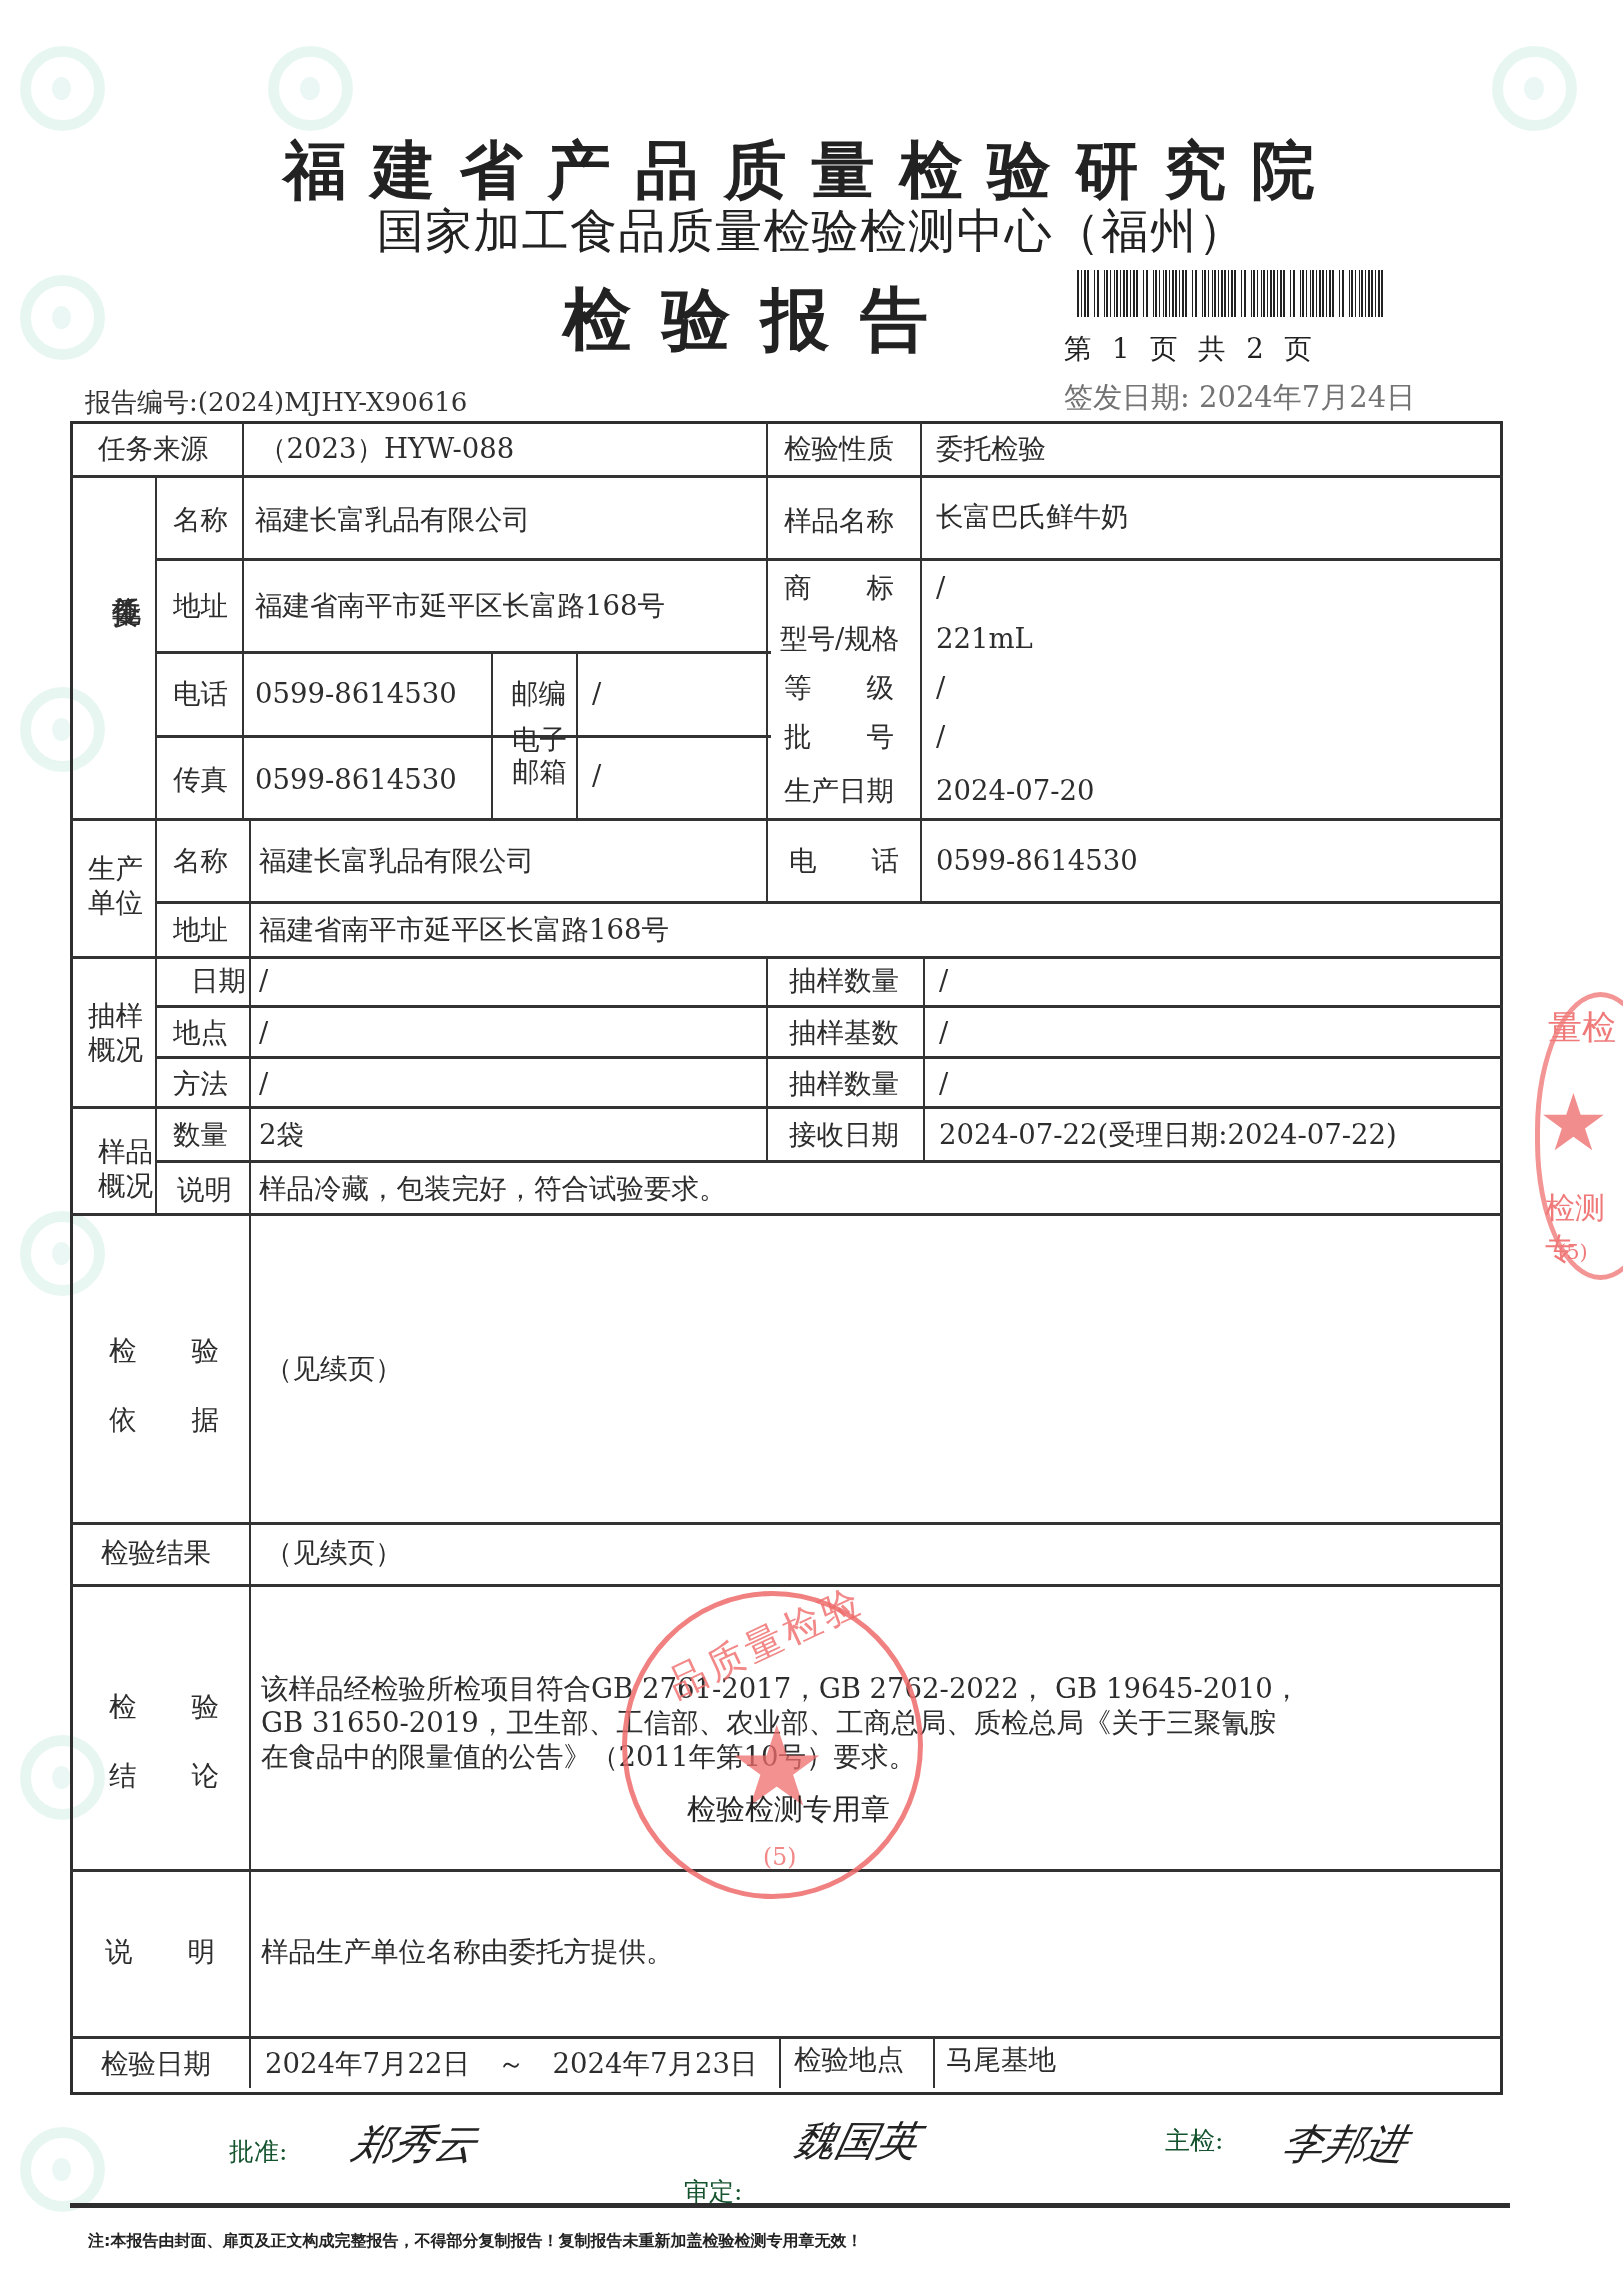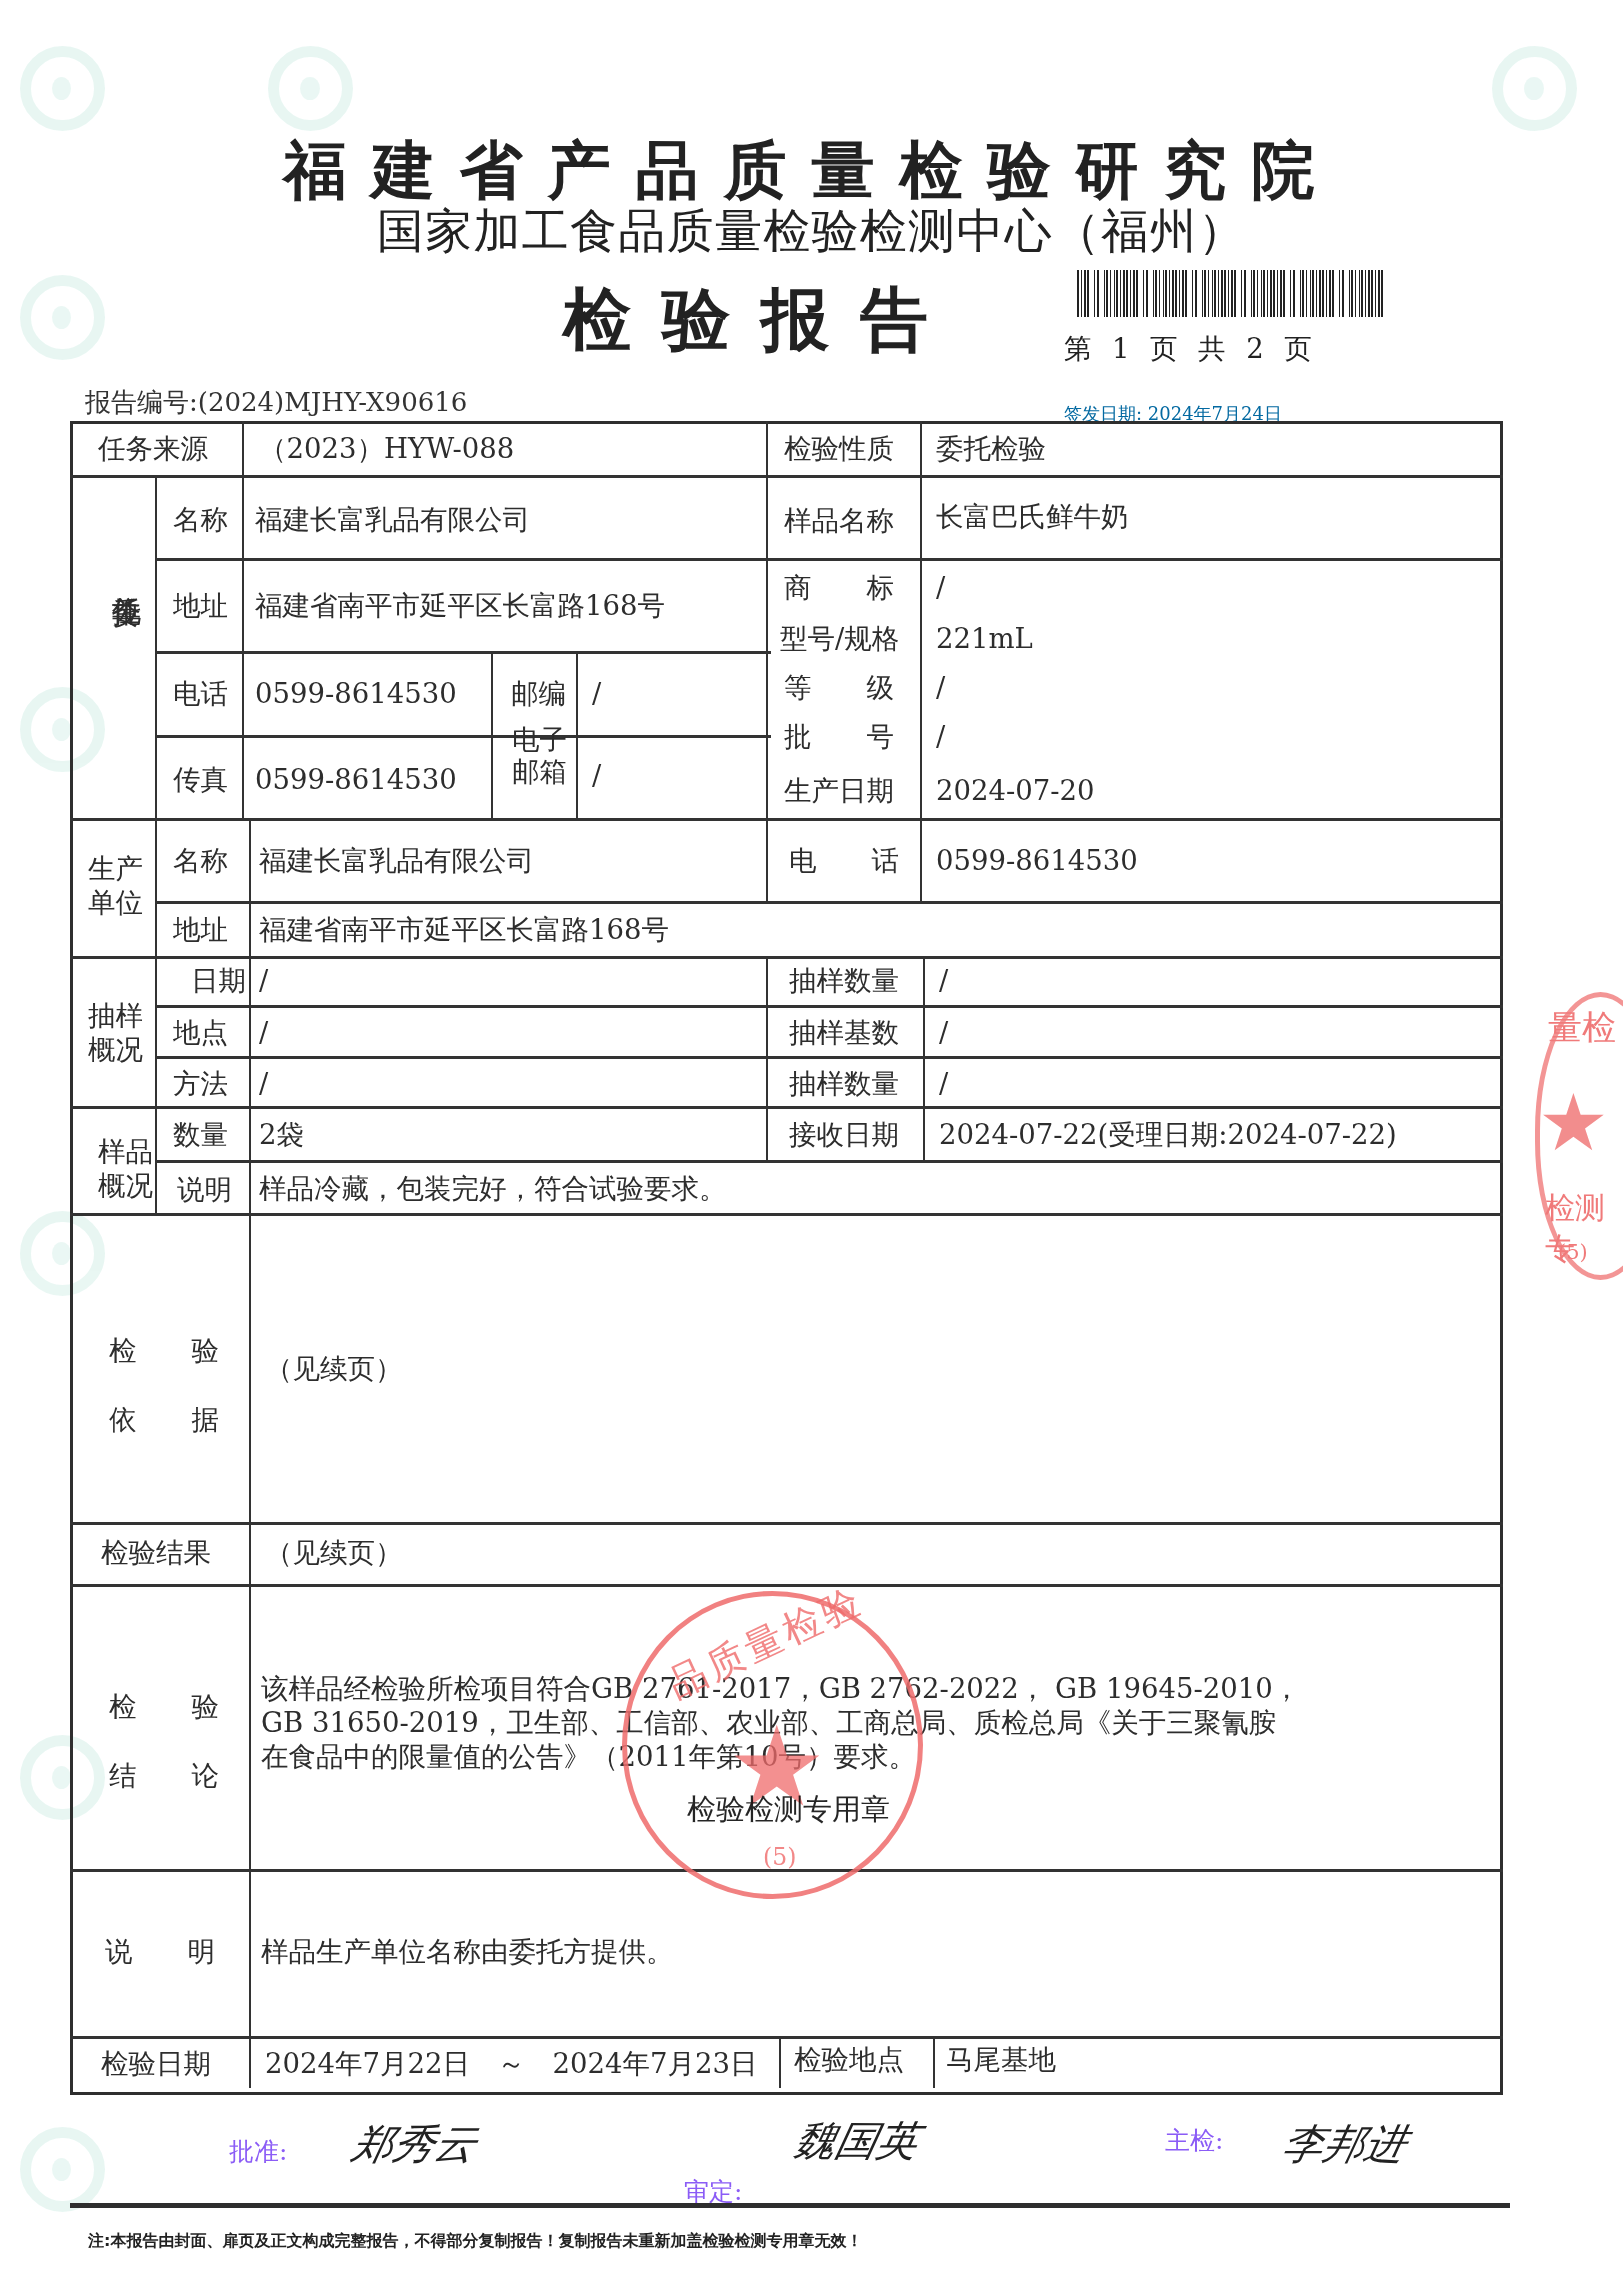--- a/index.html
+++ b/index.html
@@ -28,21 +28,21 @@
   }
   .title3 {
     left: 563px; top: 275px; font-size: 68px; font-weight: bold; letter-spacing: 31px; color: #222;
   }
   .barcode {
     left: 1077px; top: 270px; width: 308px; height: 47px;
     background: repeating-linear-gradient(90deg, #222 0 2px, #fff 2px 3.9px, #222 3.9px 4.6px, #fff 4.6px 7.2px, #222 7.2px 8.5px, #fff 8.5px 9.8px);
   }
   .pageinfo { left: 1064px; top: 331px; font-size: 27.5px; color: #222; word-spacing: 11.8px; }
   .reportno { left: 85px; top: 385px; font-size: 26px; color: #333; }
-  .issuedate { left: 1064px; top: 378px; font-size: 18px; color: #0369a1; margin-top: 24px; }
+  .issuedate { left: 1064px; top: 378px; font-size: 29px; color: #737373; }
 
   .tbl { position: absolute; left: 70px; top: 421px; width: 1433px; height: 1674px;
          border: 3.9px solid #2e2e2e; box-sizing: border-box; }
   .hl { position: absolute; height: 2.6px; background: #333; }
   .vl { position: absolute; width: 2px; background: #333; }
   .cell { position: absolute; font-size: 27.5px; line-height: 1.2; color: #2d2d2d; white-space: nowrap; }
   .vtext { position: absolute; font-size: 27.5px; color: #2d2d2d; text-align: center; line-height: 1.25; }
 
   .stamp {
     position: absolute; left: 622px; top: 1591px; width: 301px; height: 308px;
@@ -61,21 +61,21 @@
   }
   .stamp-num { position:absolute; left:763px; top: 1843px; font-size: 23.6px; color:#ef6b6b; opacity:0.8; }
 
   .sidestamp { position: absolute; left: 1535px; top: 992px; width: 131px; height: 288px;
                border: 5.2px solid #f07a7a; border-radius: 50% / 48%; box-sizing: border-box; opacity: 0.8; }
   .sidestamp-star { position:absolute; left:1538px; top:1077px; font-size:79px; color:#f07a7a; opacity:0.85; }
   .sidestamp-t1 { position:absolute; left:1548px; top:1005px; font-size:34px; color:#f07a7a; font-family:"DejaVu Sans",sans-serif; }
   .sidestamp-t2 { position:absolute; left:1545px; top:1188px; font-size:30px; color:#f07a7a; font-family:"DejaVu Sans",sans-serif; }
   .sidestamp-t3 { position:absolute; left:1558px; top:1240px; font-size:21px; color:#f07a7a; }
 
-  .sig-label { position: absolute; font-size: 25px; color: #8b5cf6; }
+  .sig-label { position: absolute; font-size: 25px; color: #14532d; }
   .sig { position: absolute; font-size: 41px; color: #222; font-style: italic;
          font-family: "DejaVu Serif", serif; transform: skewX(-12deg); }
   .footline { position: absolute; left: 70px; top: 2203px; width: 1440px; height: 4.6px; background: #2e2e2e; }
   .footnote { position: absolute; left: 88px; top: 2231px; font-size: 16px; color: #222;
               font-family: "DejaVu Sans", sans-serif; font-weight: bold; }
 </style>
 </head>
 <body>
 
 <div class="wm" style="left:19.6px;top:46px;"></div>

